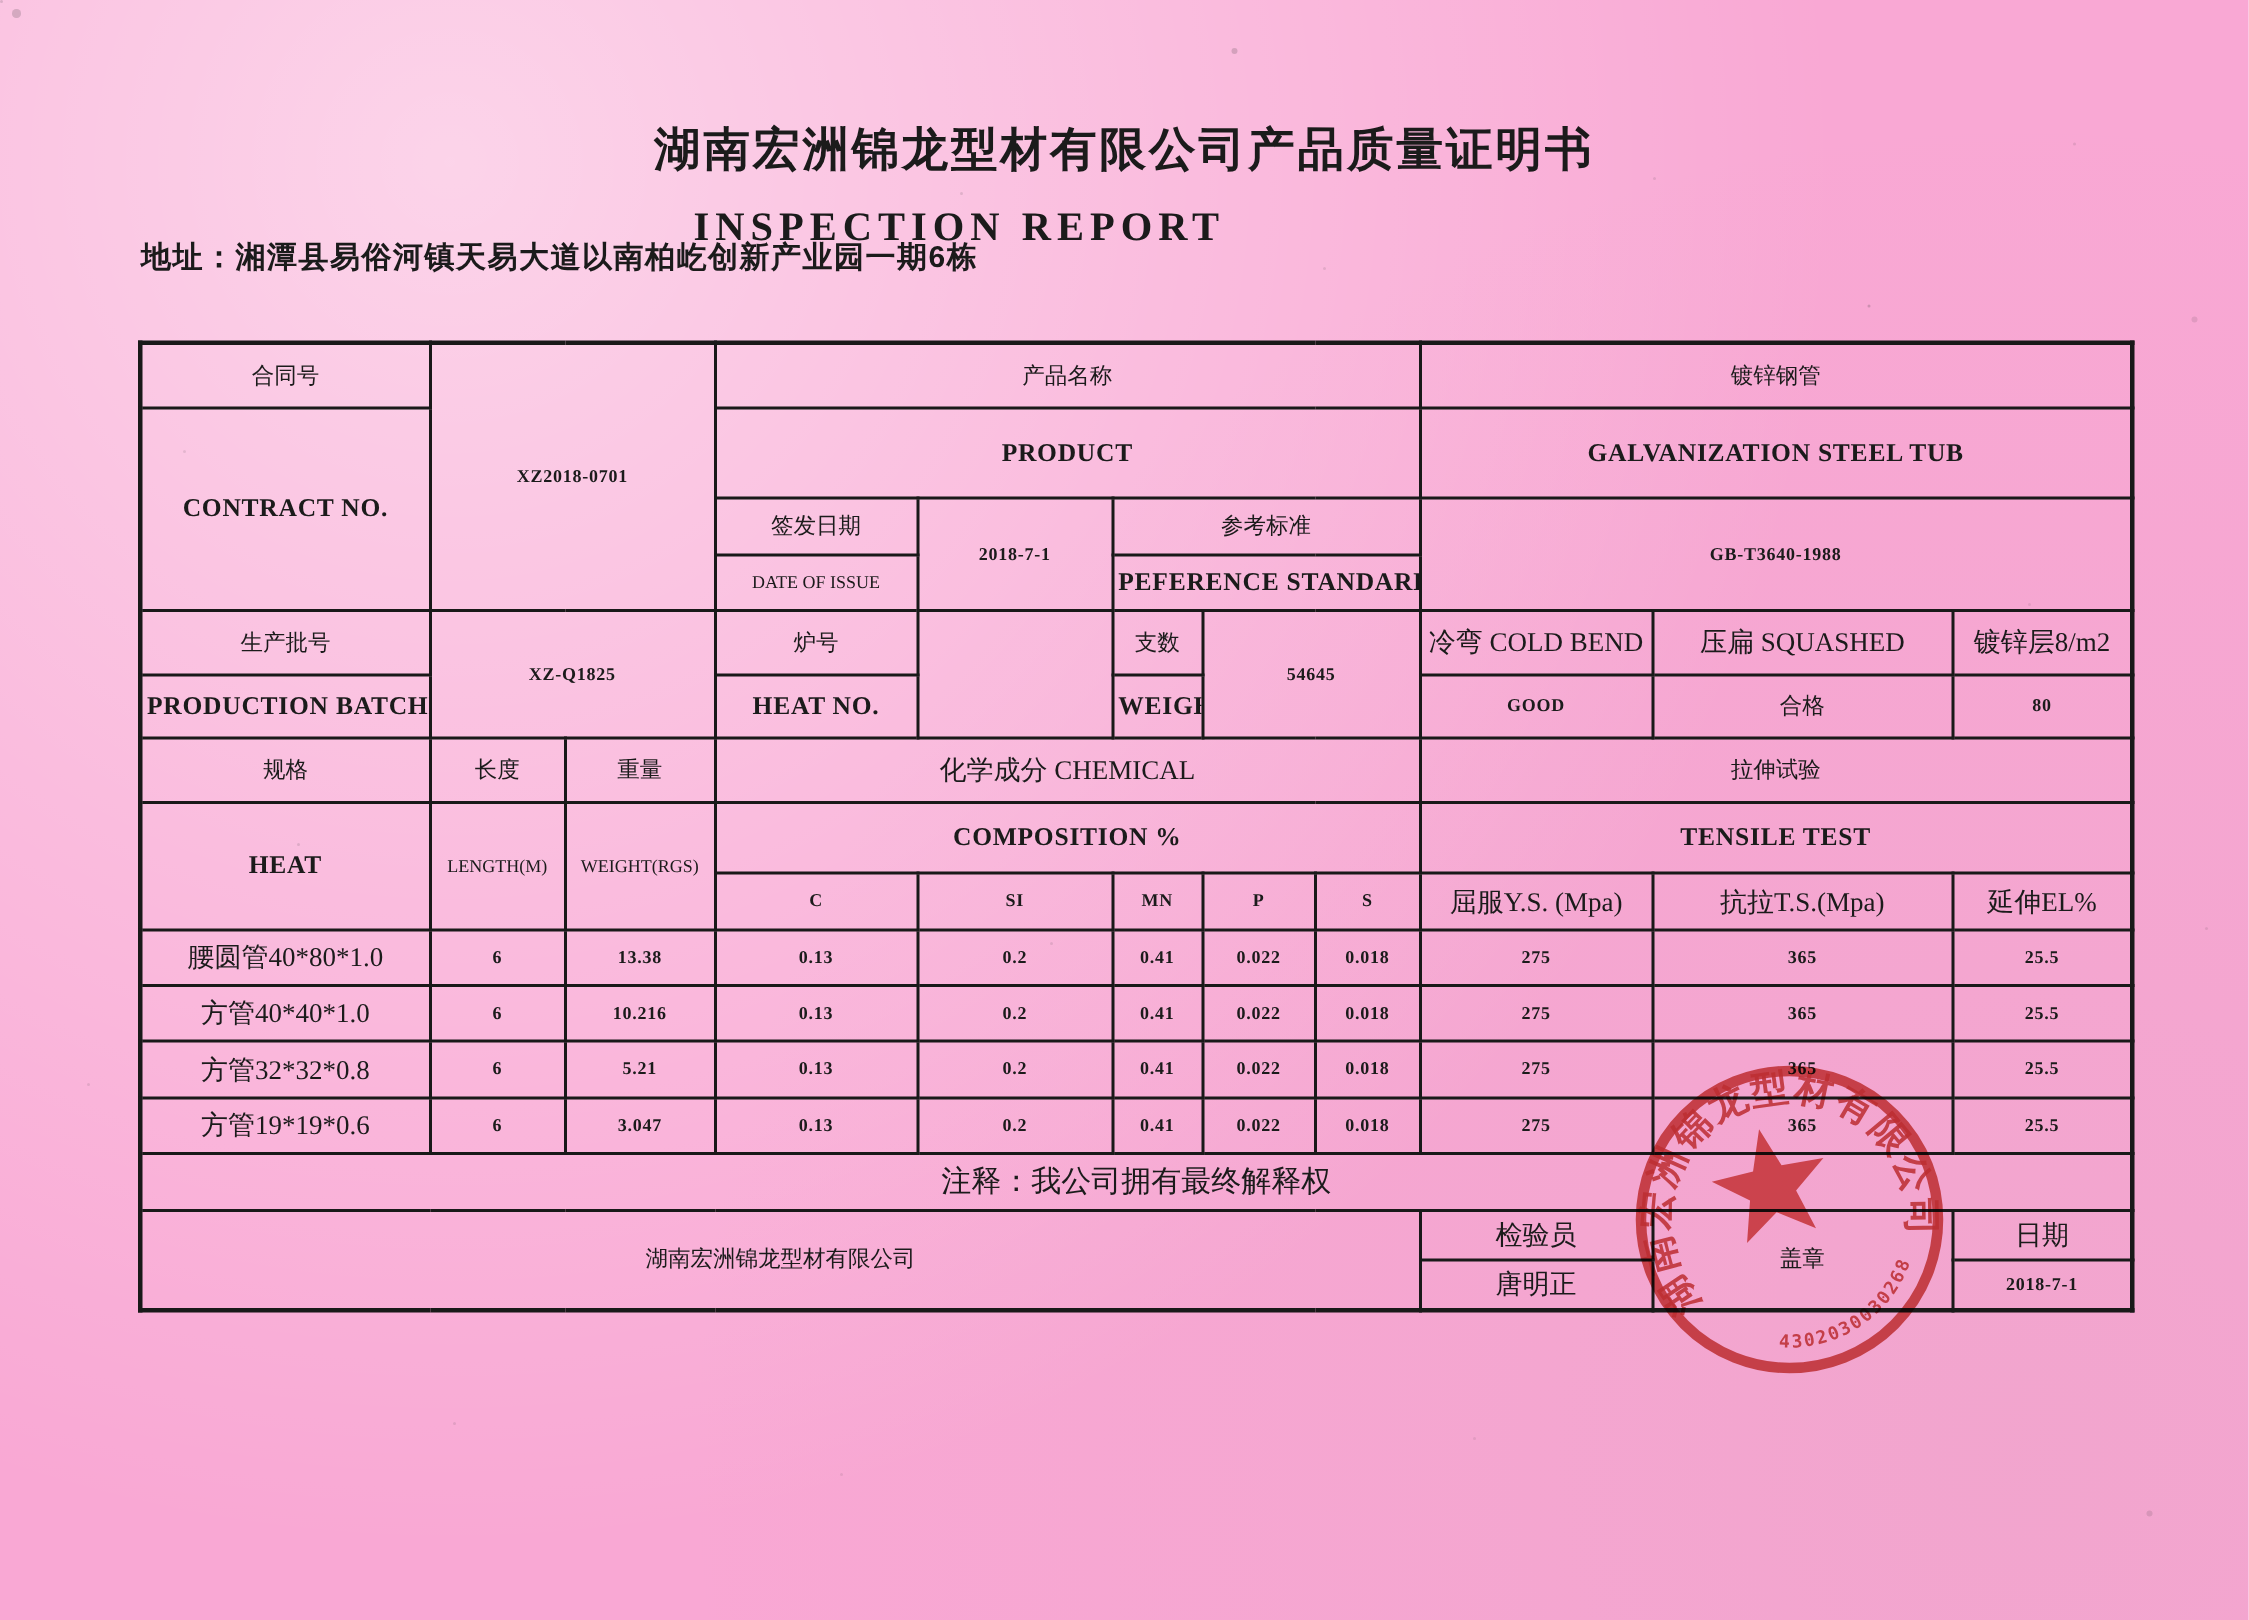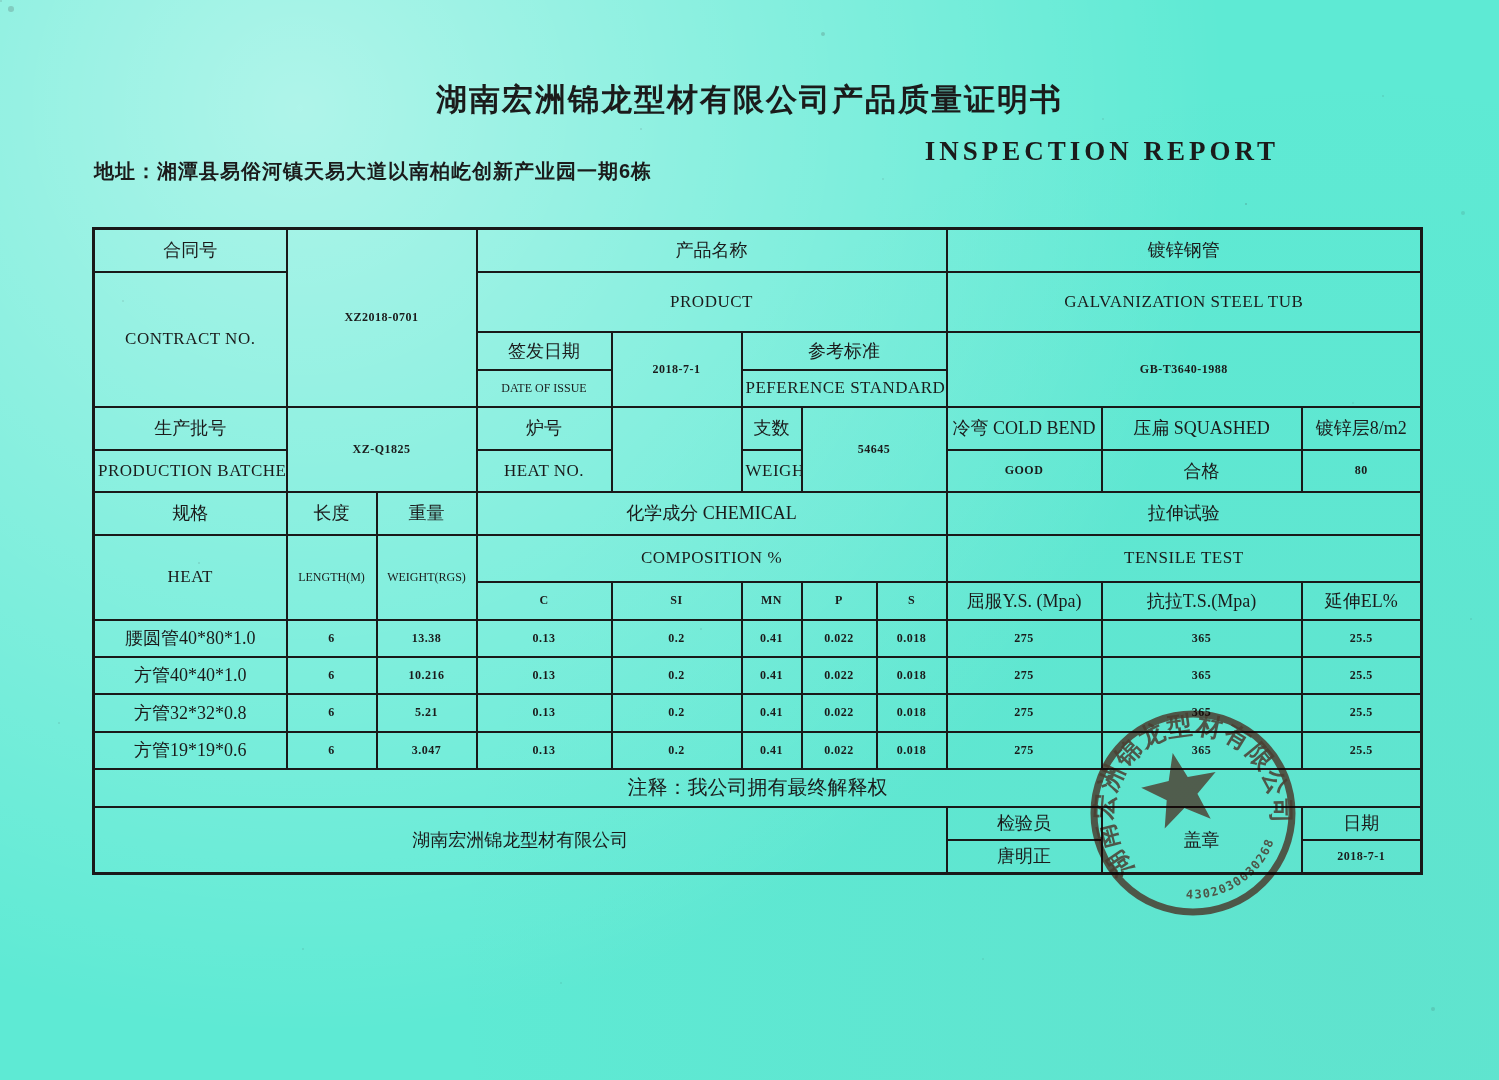--- a/index.html
+++ b/index.html
@@ -1,18 +1,18 @@
 <!DOCTYPE html>
 <html><head>
 <meta charset="utf-8">
 <style>
   html,body{margin:0;padding:0;}
   .page{
     position:relative; width:1499px; height:1080px; overflow:hidden;
-    background:#5eead4;
+    background:#f9a8d4;
     font-family:"Liberation Serif","DejaVu Serif",serif;
     color:#1b1b1b;
   }
   .paper-tint{
     position:absolute; inset:0;
     background:
       radial-gradient(circle at 20% 10%, rgba(255,255,255,.5), rgba(0,0,0,0) 60%),
       radial-gradient(circle at 90% 90%, rgba(120,115,105,.06), rgba(0,0,0,0) 55%);
   }
   .speck{
@@ -38,41 +38,41 @@
       58px 722px 0 0 rgba(60,60,60,.12),
       1102px 118px 0 0 rgba(60,60,60,.12),
       10px 8px 0 2px rgba(60,60,60,.20);
   }
   .title{
     position:absolute; top:79px; left:0; width:1499px; text-align:center;
     font-family:"Liberation Sans","DejaVu Sans",sans-serif;
     font-weight:bold; font-size:31px; letter-spacing:2px;
   }
   .subtitle{
-    position:absolute; top:136px; left:0; width:1279px; text-align:right;
+    position:absolute; top:136px; left:0; width:1279px; text-align:center;
     font-weight:bold; font-size:27px; letter-spacing:4px;
   }
   .address{
     position:absolute; top:158px; left:94px;
     font-family:"Liberation Sans","DejaVu Sans",sans-serif;
     font-weight:600; font-size:20px; letter-spacing:1px;
   }
   table.cert{
     position:absolute; left:92px; top:227px;
     width:1328px; border-collapse:collapse; table-layout:fixed;
     border:3px solid #191919;
   }
   table.cert td{
     border:2px solid #191919;
     text-align:center; vertical-align:middle;
     padding:0 3px; overflow:hidden; white-space:nowrap;
   }
-  .cn  {font-size:18px;}
+  .cn  {font-size:15px;}
   .cn-s{font-size:18px;}
-  .en  {font-size:17px; letter-spacing:.5px;}
+  .en  {font-size:17px; letter-spacing:.5px;font-weight:bold;}
   .en-s{font-size:12px; letter-spacing:0;}
   .val {font-size:12px; letter-spacing:.5px;font-weight:bold;}
   .mix {font-size:18px;}
   .note{font-size:20px;}
   .stamp{
     position:absolute; left:1048px; top:668px; width:290px; height:290px;
     mix-blend-mode:multiply; opacity:.9; pointer-events:none;
   }
 </style>
 </head>

